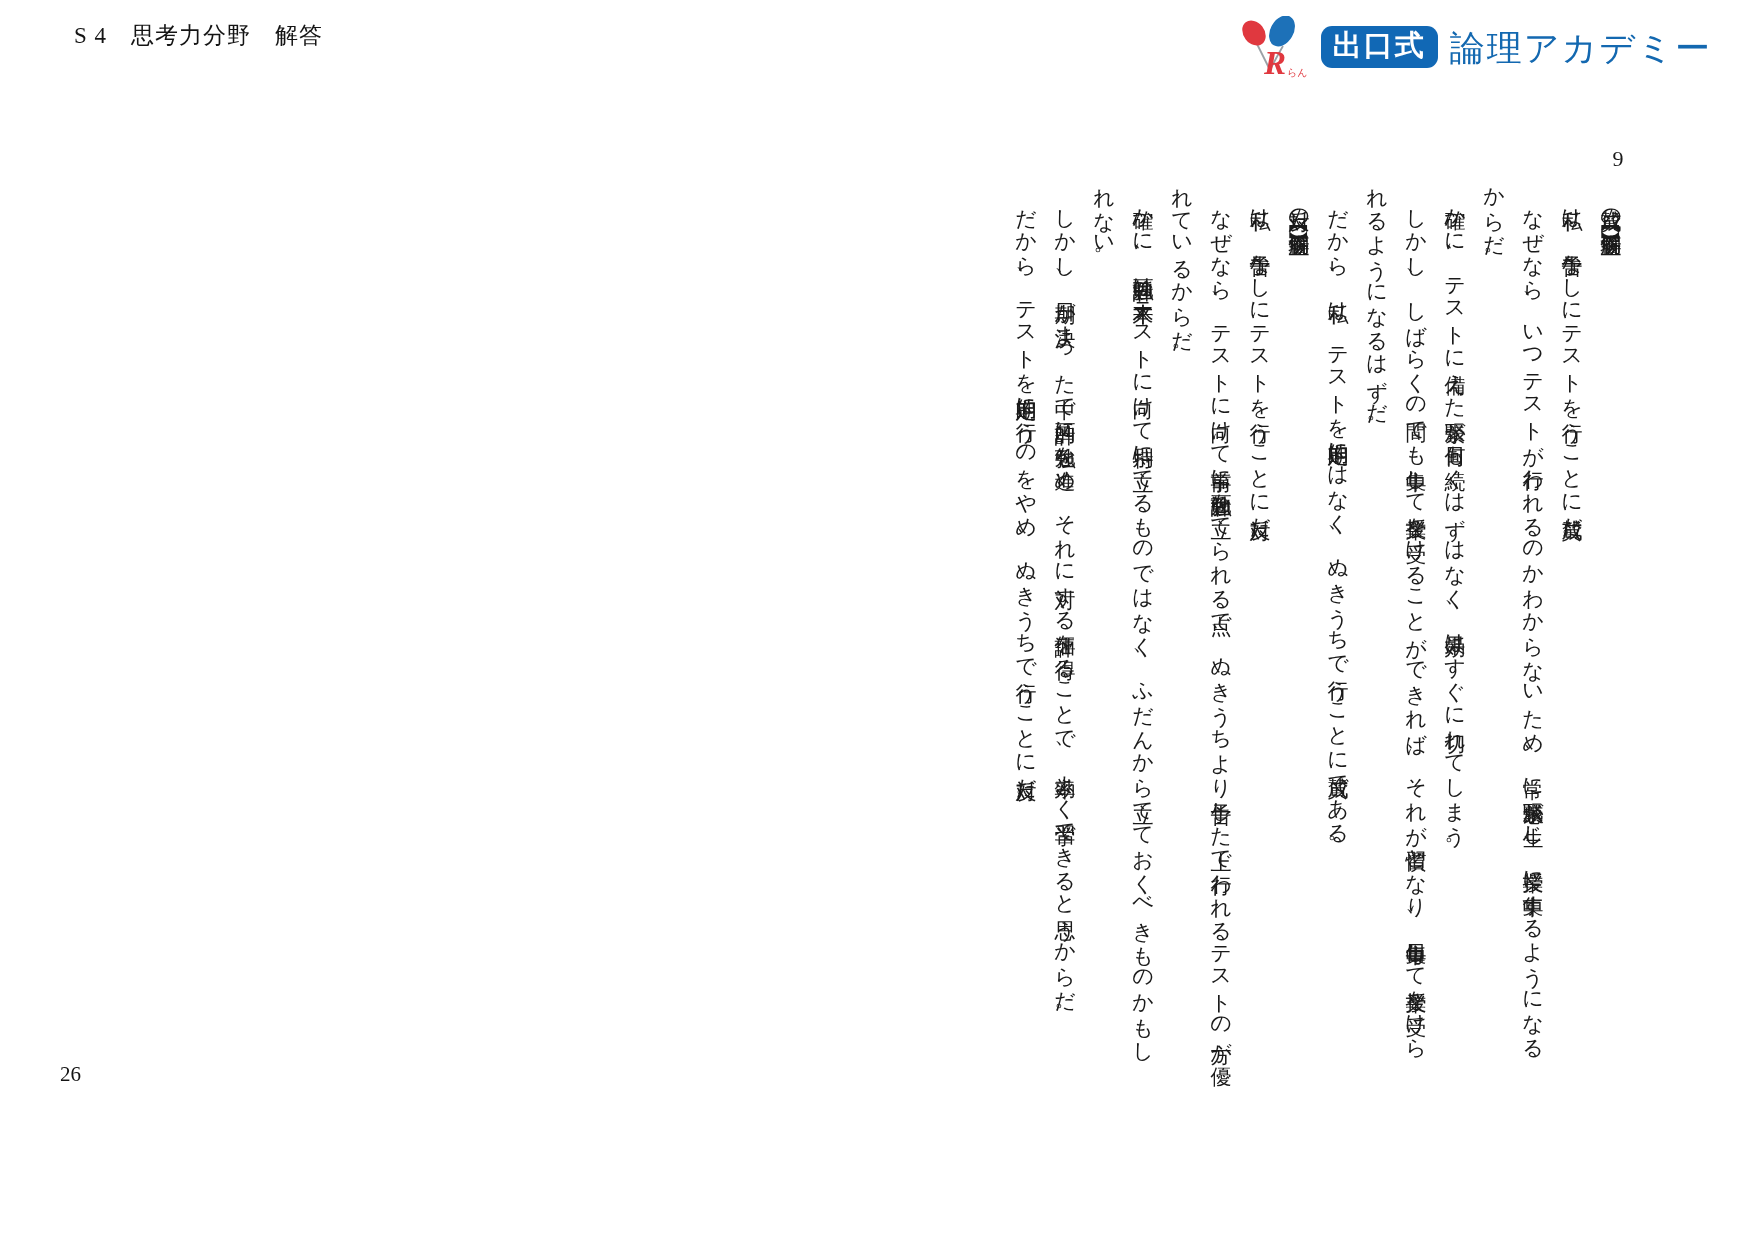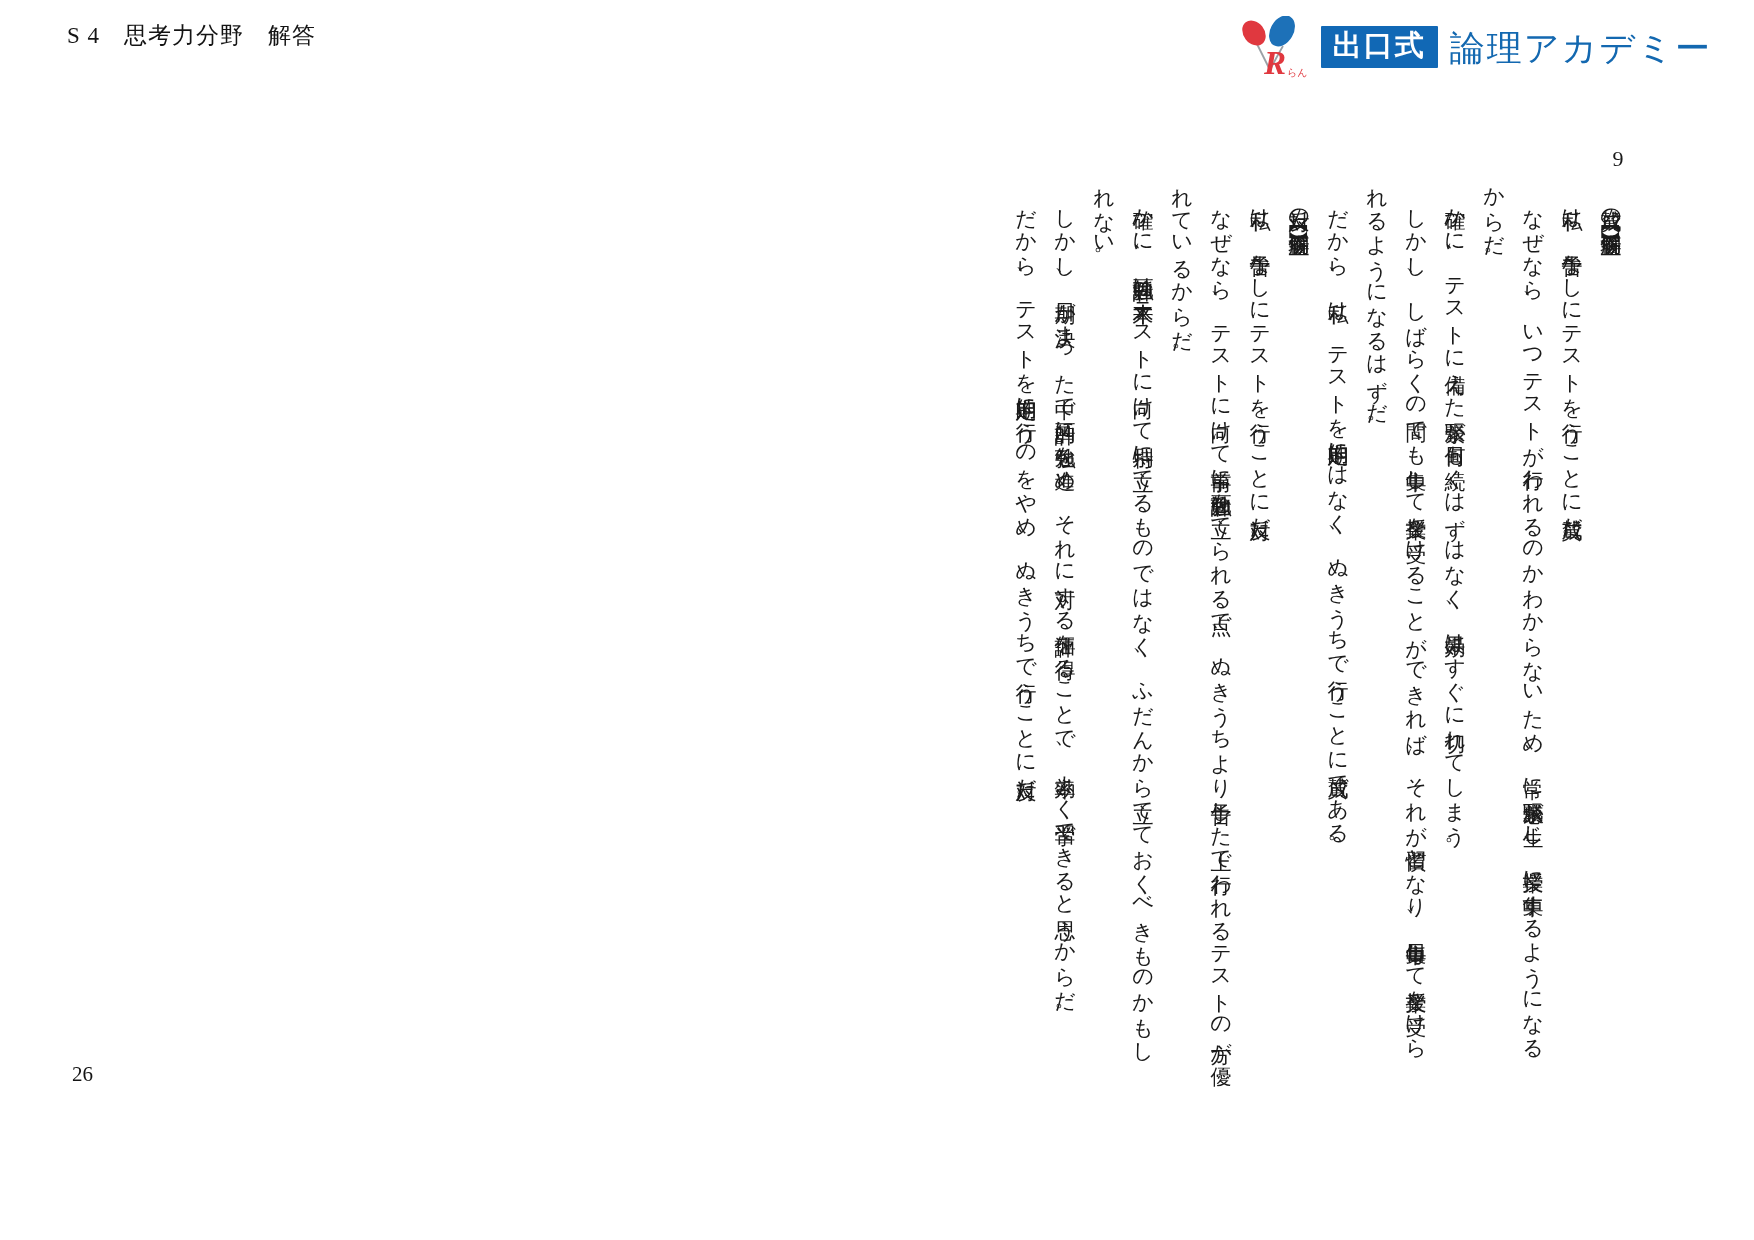--- a/index.html
+++ b/index.html
@@ -9,42 +9,42 @@
     height: 1240px;
     background: #ffffff;
     overflow: hidden;
     font-family: "Liberation Serif", "DejaVu Serif", serif;
     color: #1c1c1c;
   }
 
   
   .running-head {
     position: absolute;
-    left: 67px;
+    left: 74px;
     top: 20px;
     font-size: 23px;
     letter-spacing: 1px;
     color: #141414;
   }
 
   
   .brand {
     position: absolute;
     top: 16px;
     right: 42px;
     display: flex;
     align-items: center;
     gap: 12px;
     font-family: "Liberation Sans", "DejaVu Sans", sans-serif;
   }
   .brand .mark { width: 72px; height: 62px; flex: 0 0 auto; }
   .brand .badge {
     display: inline-block;
     padding: 3px 12px 5px 12px;
-    border-radius: 1px;
+    border-radius: 11px;
     font-size: 29px;
     font-weight: bold;
     color: #ffffff;
     letter-spacing: 2px;
     line-height: 1.15;
   }
   .brand .brand-title {
     font-size: 35px;
     font-weight: normal;
     letter-spacing: 2px;
@@ -73,21 +73,21 @@
     top: 146px;
     left: 1605px;
     width: 26px;
     text-align: center;
     font-size: 22px;
     color: #1a1a1a;
   }
 
   .page-number {
     position: absolute;
-    left: 72px;
+    left: 60px;
     top: 1062px;
     font-size: 21px;
     color: #141414;
   }
 </style>
 </head>
 <body>
 
 <div class="page">
 

